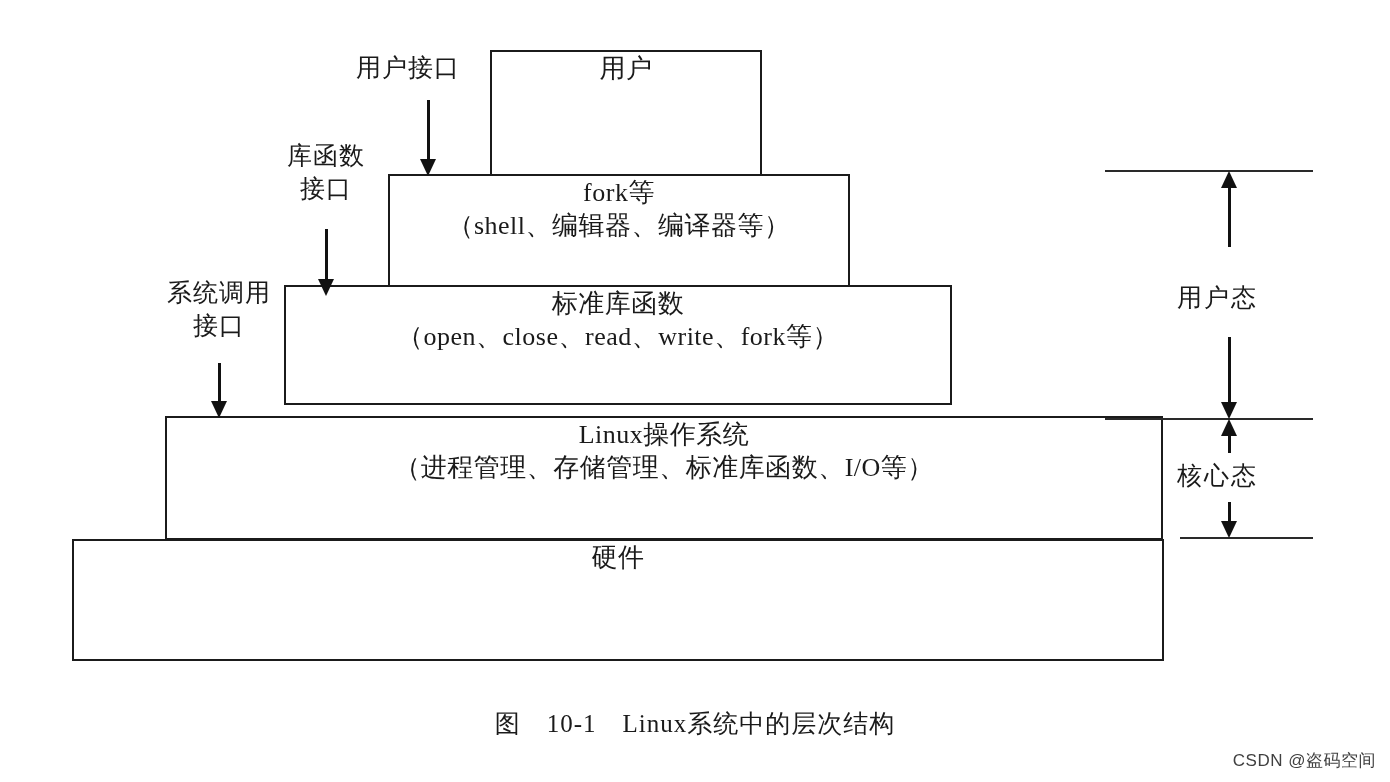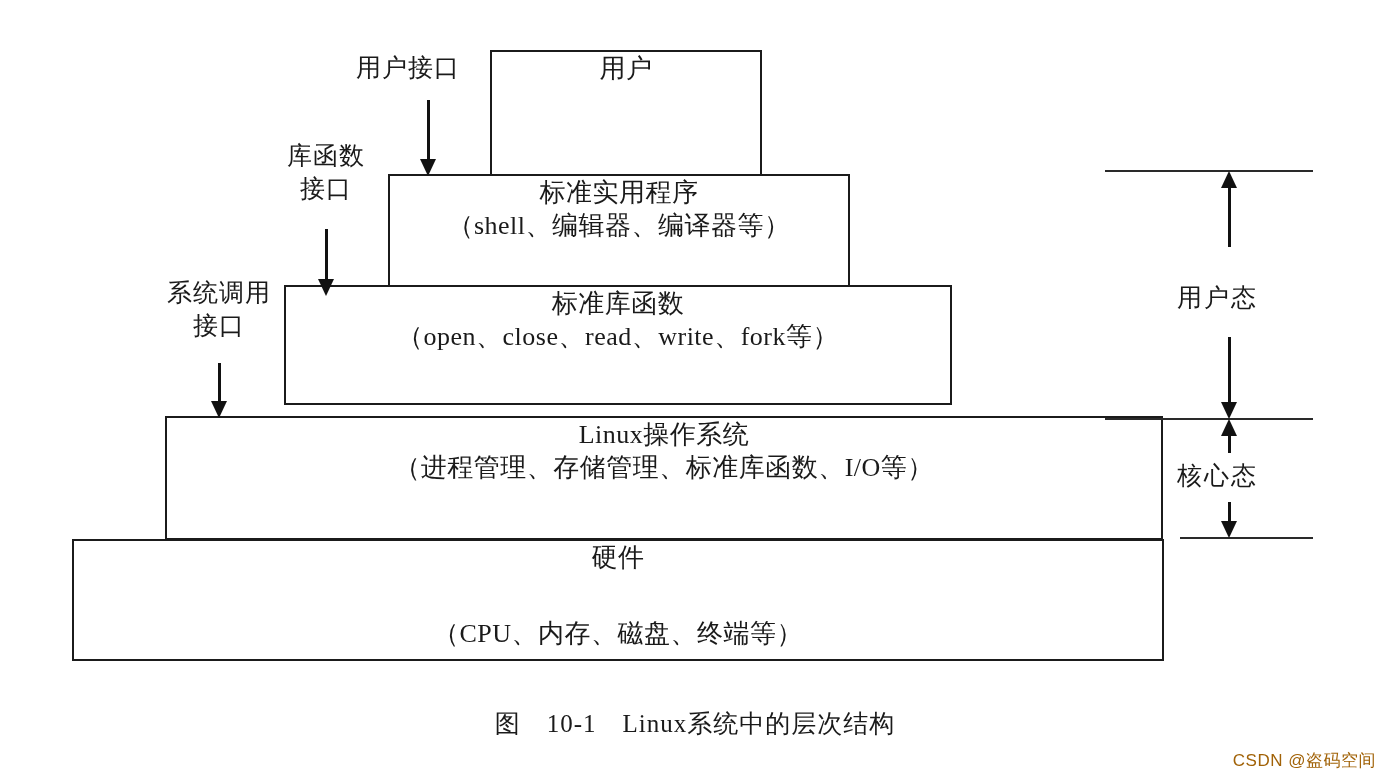--- a/index.html
+++ b/index.html
@@ -111,54 +111,53 @@
     letter-spacing: 1px;
     white-space: nowrap;
     z-index: 5;
   }
   .caption .cap-sp { display: inline-block; width: 26px; }
 
   
   .watermark {
     position: absolute;
     font-size: 17px;
-    color: #a16207;
+    color: #404040;
     font-family: "Liberation Sans", sans-serif;
     letter-spacing: 0.5px;
     white-space: nowrap;
     z-index: 7;
   }
 </style>
 </head>
 <body>
 
 <div id="page">
 
   <div class="layer-box" style="left:490px; top:50px; width:272px; height:126px;">
     <div class="layer-line l1">用户</div>
   </div>
 
   <div class="layer-box" style="left:388px; top:174px; width:462px; height:123px;">
-    <div class="layer-line l1">标准实用程序</div>
+    <div class="layer-line l1">fork等</div>
     <div class="layer-line l2">（shell、编辑器、编译器等）</div>
   </div>
 
   <div class="layer-box" style="left:284px; top:285px; width:668px; height:120px;">
     <div class="layer-line l1">标准库函数</div>
     <div class="layer-line l2">（open、close、read、write、fork等）</div>
   </div>
 
   <div class="layer-box" style="left:165px; top:416px; width:998px; height:124px;">
     <div class="layer-line l1">Linux操作系统</div>
     <div class="layer-line l2">（进程管理、存储管理、标准库函数、I/O等）</div>
   </div>
 
   <div class="layer-box" style="left:72px; top:539px; width:1092px; height:122px;gap:43px;">
     <div class="layer-line l1">硬件</div>
-    <div class="layer-line l2">（CPU、内存、磁盘、终端等）</div>
   </div>
 
   <div class="side-label" style="left:338px; top:52px; width:140px;">
     <div>用户接口</div>
   </div>
   <div class="arrow" style="left:419px; top:100px; width:18px; height:76px;">
     <div class="shaft" style="height:59px;"></div>
     <div class="head-down"></div>
   </div>
 

